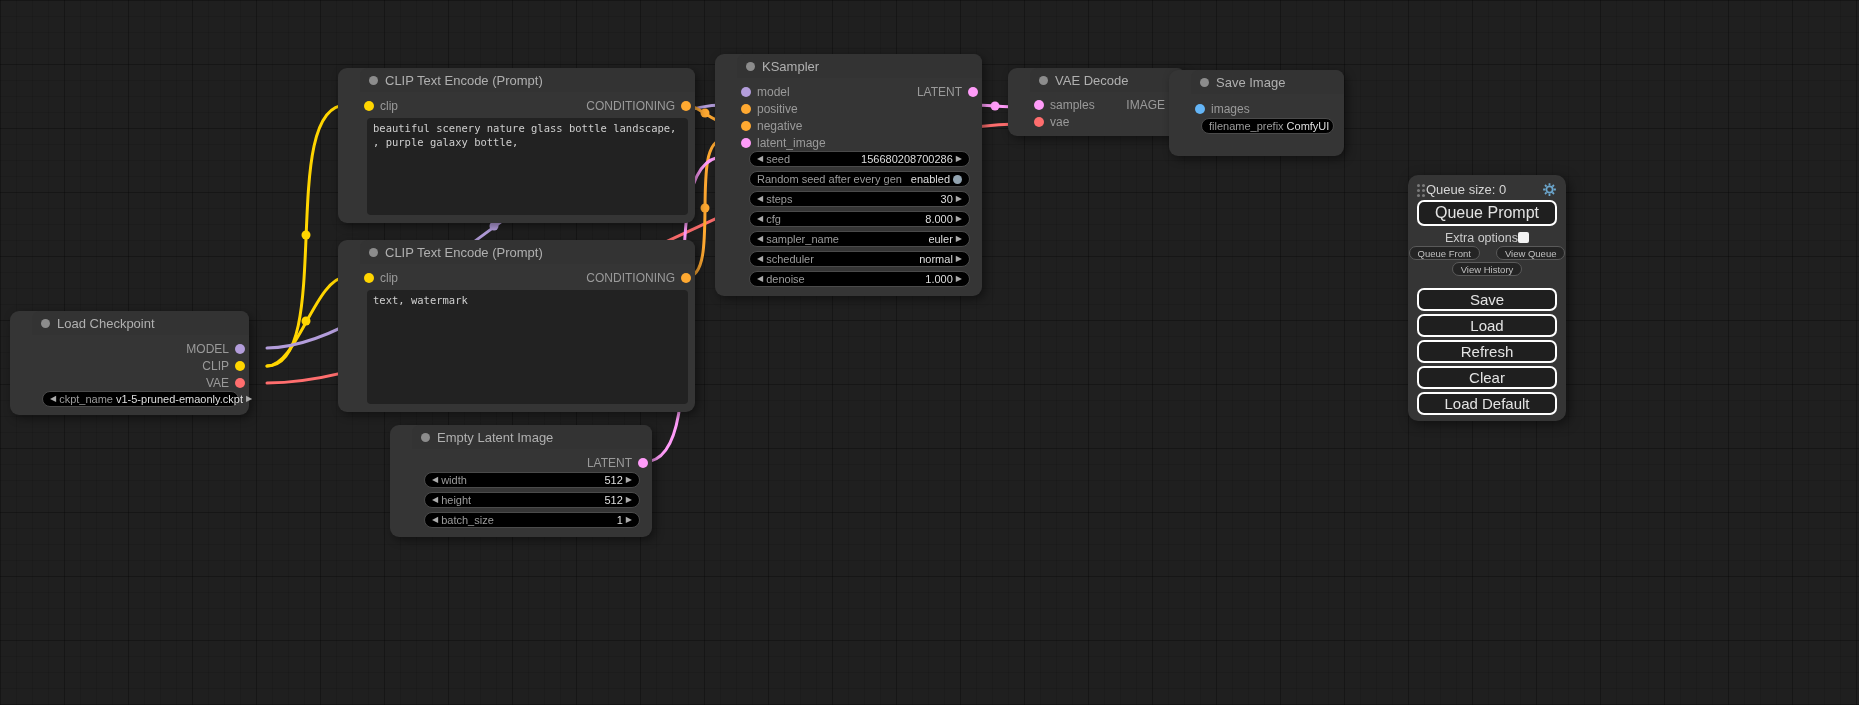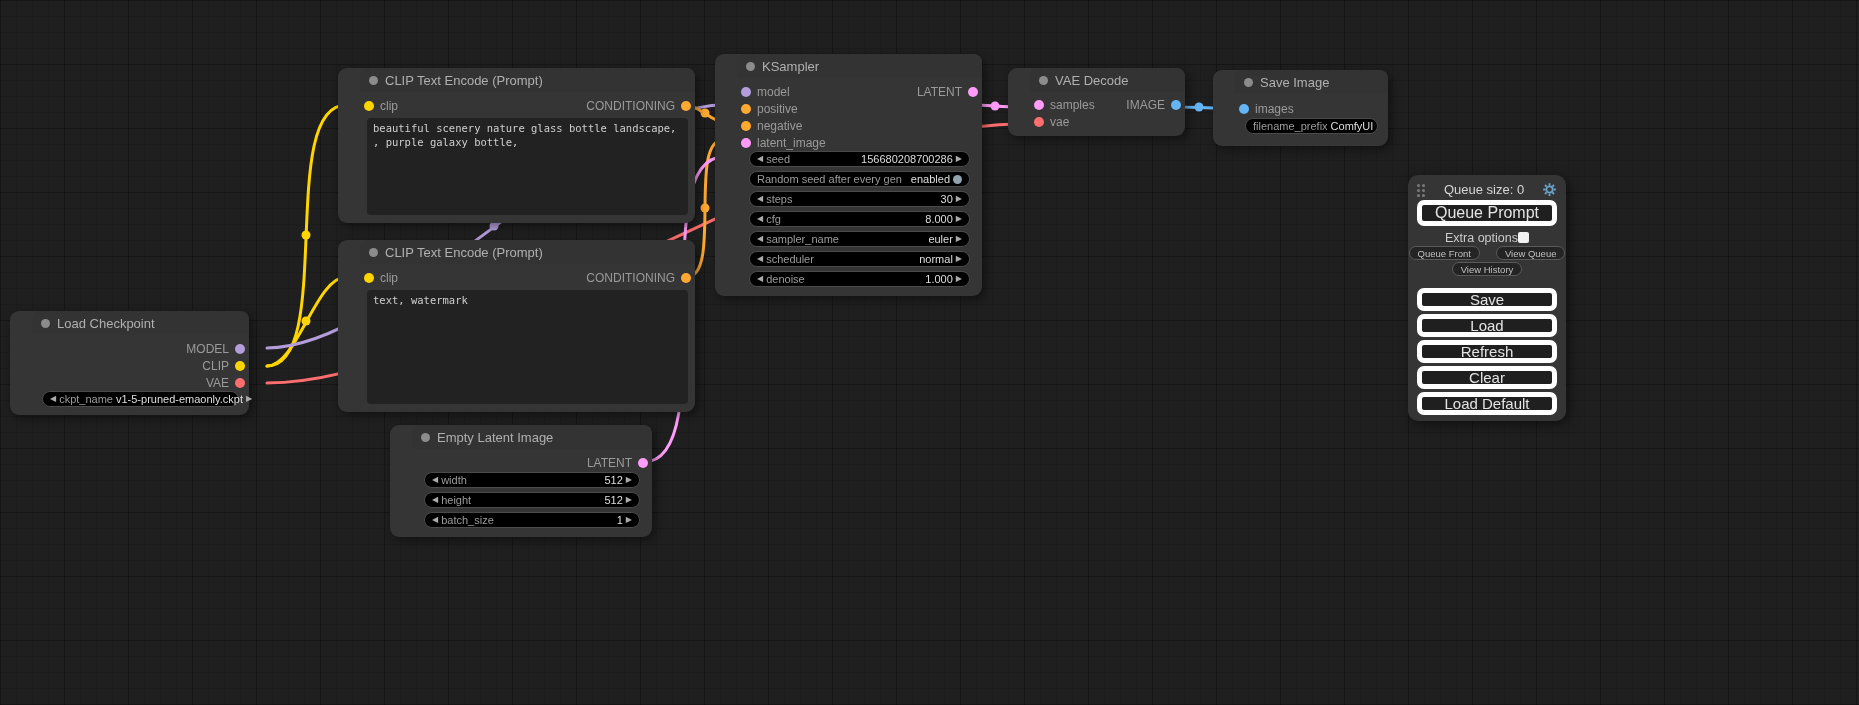--- a/index.html
+++ b/index.html
@@ -41,28 +41,28 @@
   .lc .widget { margin:0 10px 4px; }
 
   .prompt-box { background:#222222; border-radius:4px; margin:4px 7px 0; padding:3px 6px;
                 font-family:"DejaVu Sans Mono", monospace; font-size:10.5px; line-height:14px;
                 color:#cfcfcf; white-space:pre-wrap; overflow:hidden; }
 
   .menu-panel { position:absolute; left:1408px; top:175px; width:158px; height:246px; z-index:5;
                 background:#353535; border-radius:10px; box-shadow:3px 3px 12px rgba(0,0,0,0.5);
                 color:#cccccc; }
   .menu-head { display:flex; align-items:center; padding:7px 9px 0; height:22px; }
-  .queue-size { flex:1; text-align:center; font-size:13px; color:#d6d6d6; }
+  .queue-size { flex:1; font-size:13px; color:#d6d6d6; }
   .drag-handle { width:9px; height:14px; position:relative; }
   .drag-handle i { position:absolute; left:0; top:1px; width:3px; height:3px; border-radius:50%;
       background:#7a7a7a;
       box-shadow:5px 0 0 #7a7a7a, 0 5px 0 #7a7a7a, 5px 5px 0 #7a7a7a,
                  0 10px 0 #7a7a7a, 5px 10px 0 #7a7a7a; }
   .btn-big { width:140px; height:23px; margin:3px auto; background:#1f1f1f;
-             border:5px solid #ffffff; border-radius:7px; color:#e3e3e3; font-size:15px;
+             border:2px solid #ffffff; border-radius:7px; color:#e3e3e3; font-size:15px;
              display:flex; align-items:center; justify-content:center; cursor:pointer; }
   .btn-qp { height:26px; font-size:16px; }
   .extra-row { display:flex; align-items:center; justify-content:center; 
                margin-top:5px; height:13px; font-size:12.5px; color:#cccccc; }
   .chk { width:11px; height:11px; background:#f2f2f2; border-radius:2px; }
   .pill-row { display:flex; justify-content:center; gap:16px; margin-top:2px; }
   .btn-pill { height:14px; padding:0 8px; font-size:9.5px; color:#c0c0c0; background:#242424;
               border:1px solid #5a5a5a; border-radius:8px; display:flex; align-items:center; }
   .group { margin-top:12px; }
 </style>
@@ -286,21 +286,21 @@
       </span>
     </div>
     <div class="slot-row">
       <span class="side">
         <span class="dot" style="background: rgb(255, 110, 110);"></span>
         <span class="slot-label">vae</span>
       </span>
     </div>
   </div>
 
-  <div class="node lc" style="left:1213px;top:70px;width:175px;height:76px">
+  <div class="node lc" style="left:1169px;top:70px;width:175px;height:86px">
     <div class="node-header">
       <span class="title-dot"></span>
       <span class="node-title">Save Image</span>
     </div>
     <div class="slot-row" style="margin-top:6px">
       <span class="side">
         <span class="dot" style="background: rgb(100, 181, 246);"></span>
         <span class="slot-label">images</span>
       </span>
     </div>

